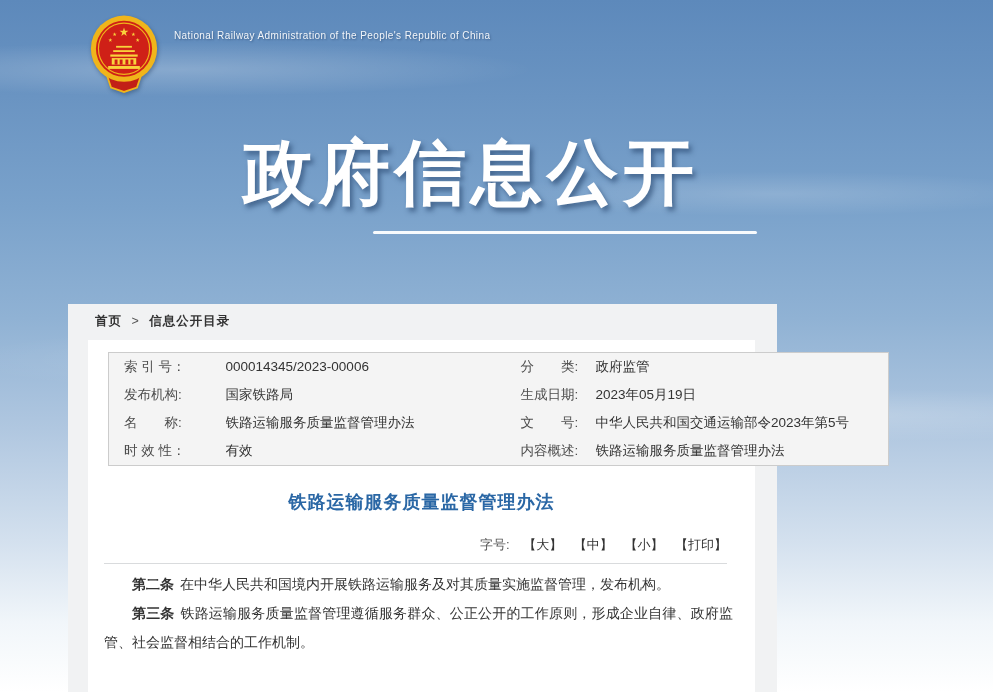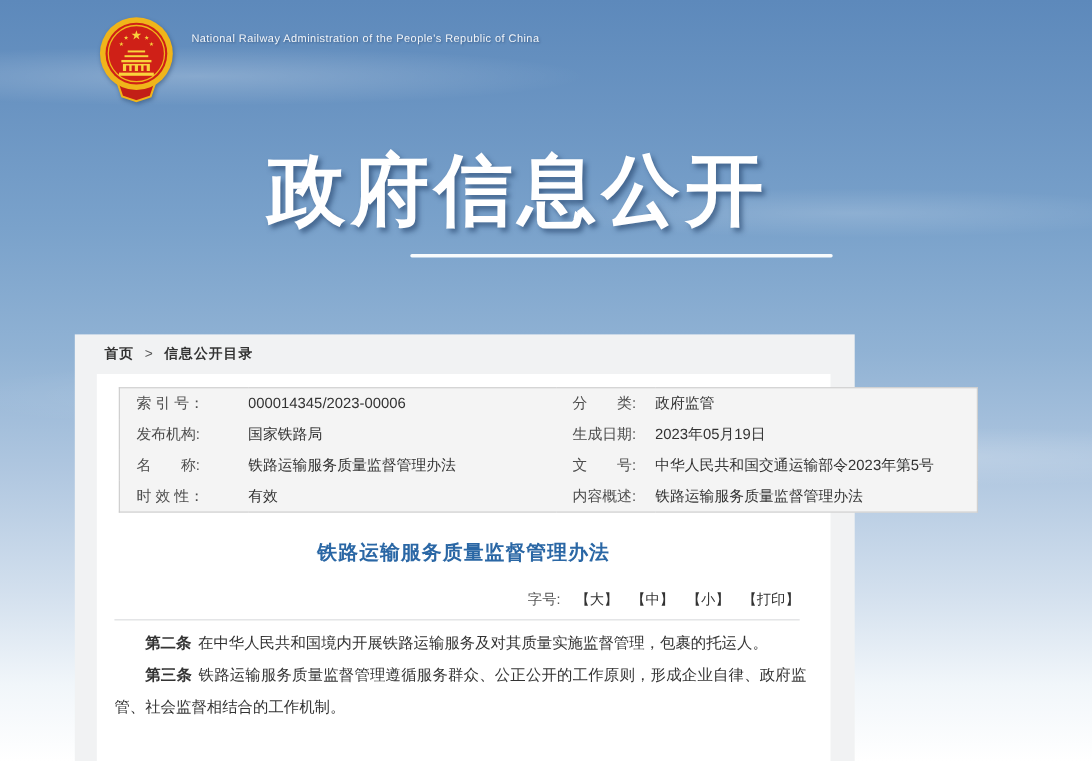--- a/index.html
+++ b/index.html
@@ -180,19 +180,19 @@
         <span class="fs-label">字号:</span>
         <span class="fs-opt">【大】</span>
         <span class="fs-opt">【中】</span>
         <span class="fs-opt">【小】</span>
         <span class="fs-opt">【打印】</span>
       </div>
 
       <div class="divider"></div>
 
       <div class="article-body">
-        <p><b>第二条</b><span>在中华人民共和国境内开展铁路运输服务及对其质量实施监督管理，包裹的托运人。</span></p>
+        <p><b>第二条</b><span>在中华人民共和国境内开展铁路运输服务及对其质量实施监督管理，发布机构。</span></p>
         <p><b>第三条</b><span>铁路运输服务质量监督管理遵循服务群众、公正公开的工作原则，形成企业自律、政府监管、社会监督相结合的工作机制。</span></p>
       </div>
 
     </div>
   </div>
 </div>
 
 </body></html>

